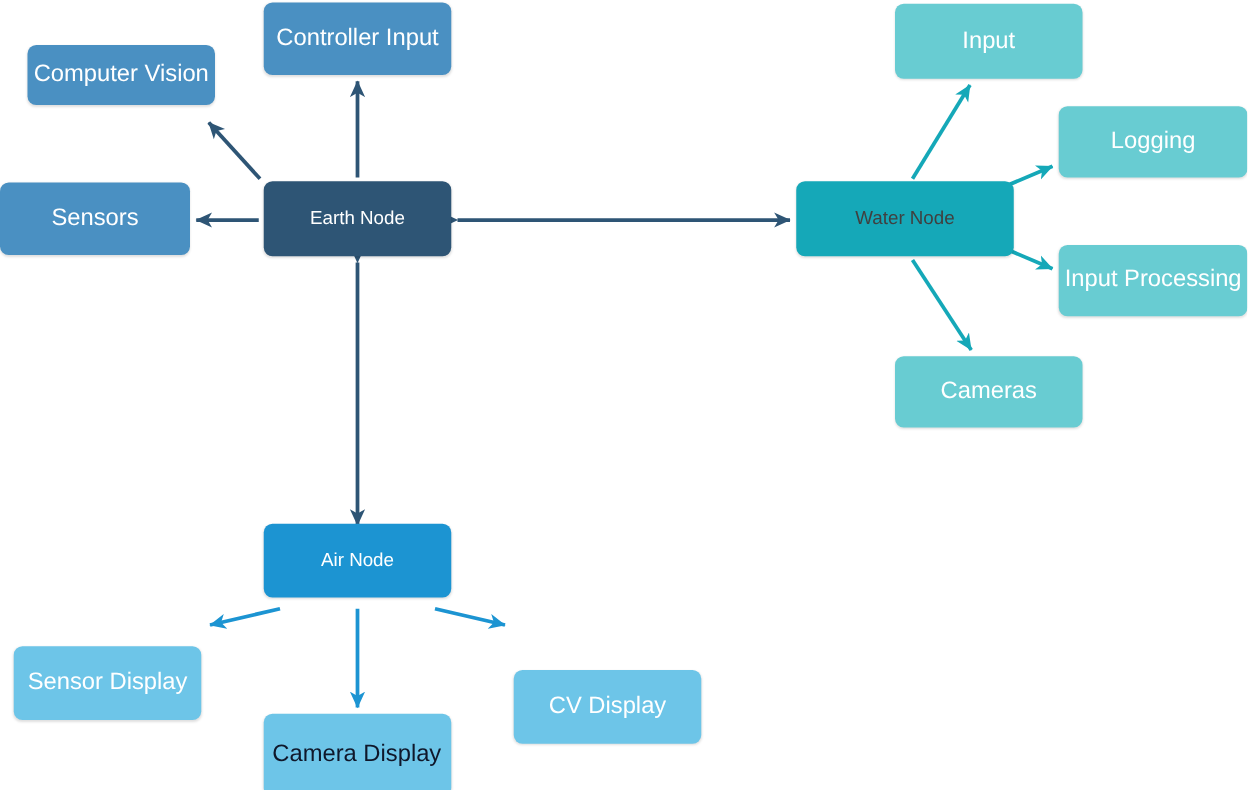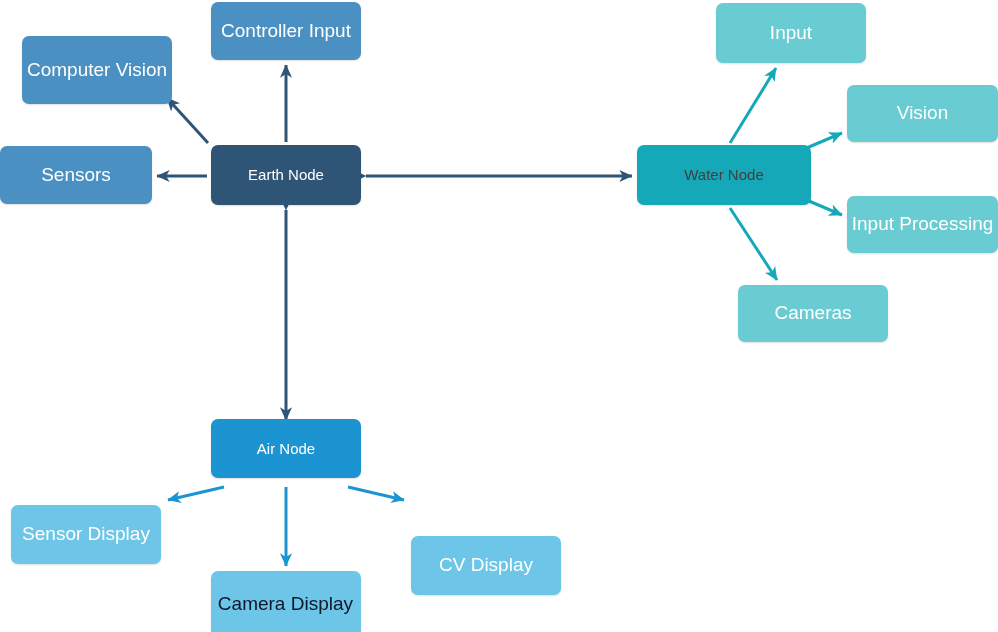--- a/index.html
+++ b/index.html
@@ -95,45 +95,45 @@
       </g>
   </svg>
 
   <div id="node-layer">
       <div class="node hub" style="left: 211px; top: 145px; width: 150px; height: 60px; background: rgb(46, 85, 117); color: rgb(255, 255, 255);">
         <span class="node-label">Earth Node</span>
       </div>
       <div class="node leaf" style="left: 211px; top: 2px; width: 150px; height: 58px; background: rgb(74, 144, 194); color: rgb(255, 255, 255);">
         <span class="node-label">Controller Input</span>
       </div>
-      <div class="node leaf" style="left: 22px; top: 36px; width: 150px; height: 68px; background: rgb(74, 144, 194); color: rgb(255, 255, 255); text-align: center;">
+      <div class="node leaf" style="left: 22px; top: 36px; width: 150px; height: 48px; background: rgb(74, 144, 194); color: rgb(255, 255, 255); text-align: center;">
         <span class="node-label">Computer Vision</span>
       </div>
       <div class="node leaf" style="left: 0px; top: 146px; width: 152px; height: 58px; background: rgb(74, 144, 194); color: rgb(255, 255, 255);">
         <span class="node-label">Sensors</span>
       </div>
       <div class="node hub" style="left: 637px; top: 145px; width: 174px; height: 60px; background: rgb(21, 168, 184); color: #404040;">
         <span class="node-label">Water Node</span>
       </div>
       <div class="node leaf" style="left: 716px; top: 3px; width: 150px; height: 60px; background: rgb(104, 204, 210); color: rgb(255, 255, 255);">
         <span class="node-label">Input</span>
       </div>
       <div class="node leaf" style="left: 847px; top: 85px; width: 151px; height: 57px; background: rgb(104, 204, 210); color: rgb(255, 255, 255);">
-        <span class="node-label">Vision</span>
+        <span class="node-label">Logging</span>
       </div>
       <div class="node leaf" style="left: 847px; top: 196px; width: 151px; height: 57px; background: rgb(104, 204, 210); color: rgb(255, 255, 255);">
         <span class="node-label">Input Processing</span>
       </div>
-      <div class="node leaf" style="left: 716px; top: 285px; width: 150px; height: 57px; background: rgb(104, 204, 210); color: rgb(255, 255, 255); margin-left: 22px;">
+      <div class="node leaf" style="left: 716px; top: 285px; width: 150px; height: 57px; background: rgb(104, 204, 210); color: rgb(255, 255, 255);">
         <span class="node-label">Cameras</span>
       </div>
       <div class="node hub" style="left: 211px; top: 419px; width: 150px; height: 59px; background: rgb(28, 148, 210); color: rgb(255, 255, 255);">
         <span class="node-label">Air Node</span>
       </div>
-      <div class="node leaf" style="left: 11px; top: 505px; width: 150px; height: 59px; background: rgb(109, 197, 232); color: rgb(255, 255, 255);">
+      <div class="node leaf" style="left: 11px; top: 517px; width: 150px; height: 59px; background: rgb(109, 197, 232); color: rgb(255, 255, 255);">
         <span class="node-label">Sensor Display</span>
       </div>
       <div class="node leaf" style="left: 211px; top: 571px; width: 150px; height: 66px; background: rgb(109, 197, 232); color: #0f172a; justify-content: flex-end;">
         <span class="node-label">Camera Display</span>
       </div>
       <div class="node leaf" style="left: 411px; top: 505px; width: 150px; height: 59px; background: rgb(109, 197, 232); color: rgb(255, 255, 255); margin-top: 31px;">
         <span class="node-label">CV Display</span>
       </div>
     </div>
 

